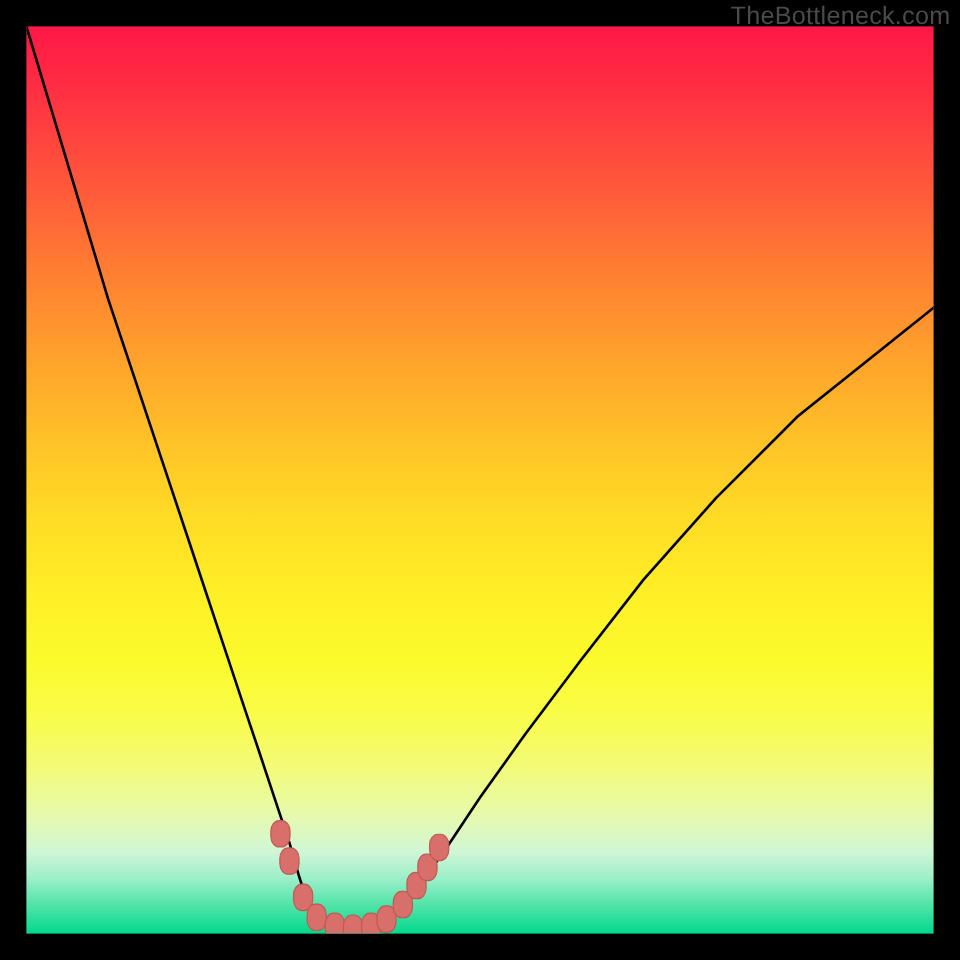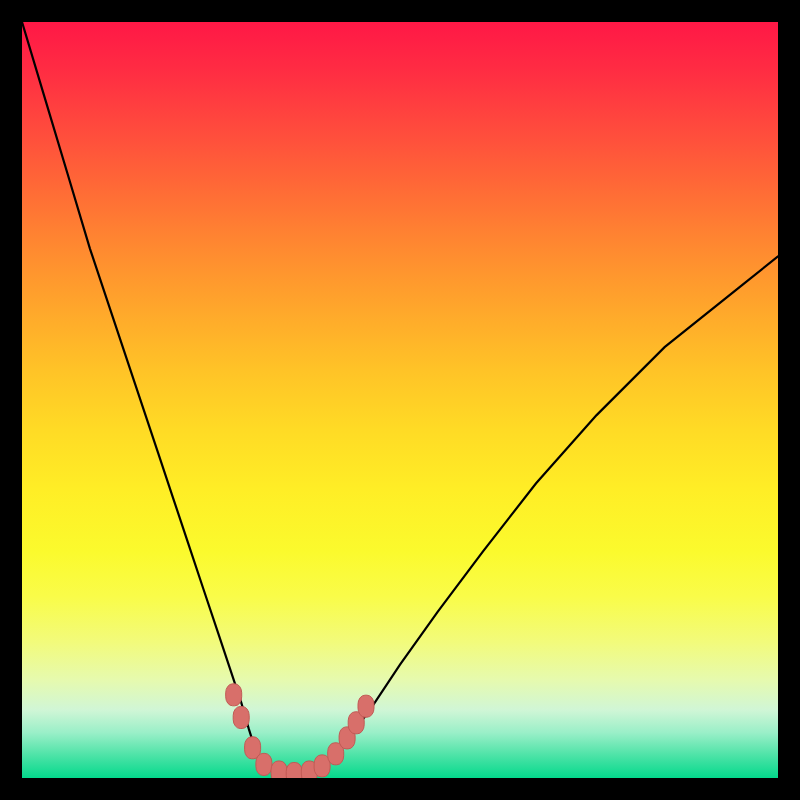--- a/index.html
+++ b/index.html
@@ -65,20 +65,21 @@
   .curve .marker {
     fill: #d86f6a;
     stroke: #c15a55;
     stroke-width: 1;
   }
 </style>
 </head>
 <body>
 
 <div class="frame">
+  <div class="watermark">TheBottleneck.com</div>
   <div class="plot">
     <svg class="curve" viewBox="0 0 756 756">
       <path class="line" d="M0.0 0.0 L22.7 75.6 L45.4 151.2 L68.0 226.8 L90.7 294.8 L113.4 362.9 L136.1 430.9 L151.2 476.3 L166.3 521.6 L181.4 567.0 L196.6 612.4 L207.9 646.4 L219.2 680.4 L226.8 706.9 L232.8 725.8 L237.4 737.1 L237.4 737.1 L245.7 746.2 L257.0 751.5 L272.2 753.0 L287.3 751.5 L298.6 746.9 L308.4 737.9 L308.4 737.9 L325.1 718.2 L347.8 688.0 L378.0 642.6 L415.8 589.7 L461.2 529.2 L514.1 461.2 L574.6 393.1 L642.6 325.1 L718.2 264.6 L756.0 234.4"></path>
       <g>
           <rect x="203.7" y="661.8" width="16" height="22" rx="7" ry="9" class="marker"></rect>
           <rect x="211.2" y="684.5" width="16" height="22" rx="7" ry="9" class="marker"></rect>
           <rect x="222.6" y="714.8" width="16" height="22" rx="7" ry="9" class="marker"></rect>
           <rect x="233.9" y="731.4" width="16" height="22" rx="7" ry="9" class="marker"></rect>
           <rect x="249.0" y="739.0" width="16" height="22" rx="7" ry="9" class="marker"></rect>
           <rect x="264.2" y="740.5" width="16" height="22" rx="7" ry="9" class="marker"></rect>

